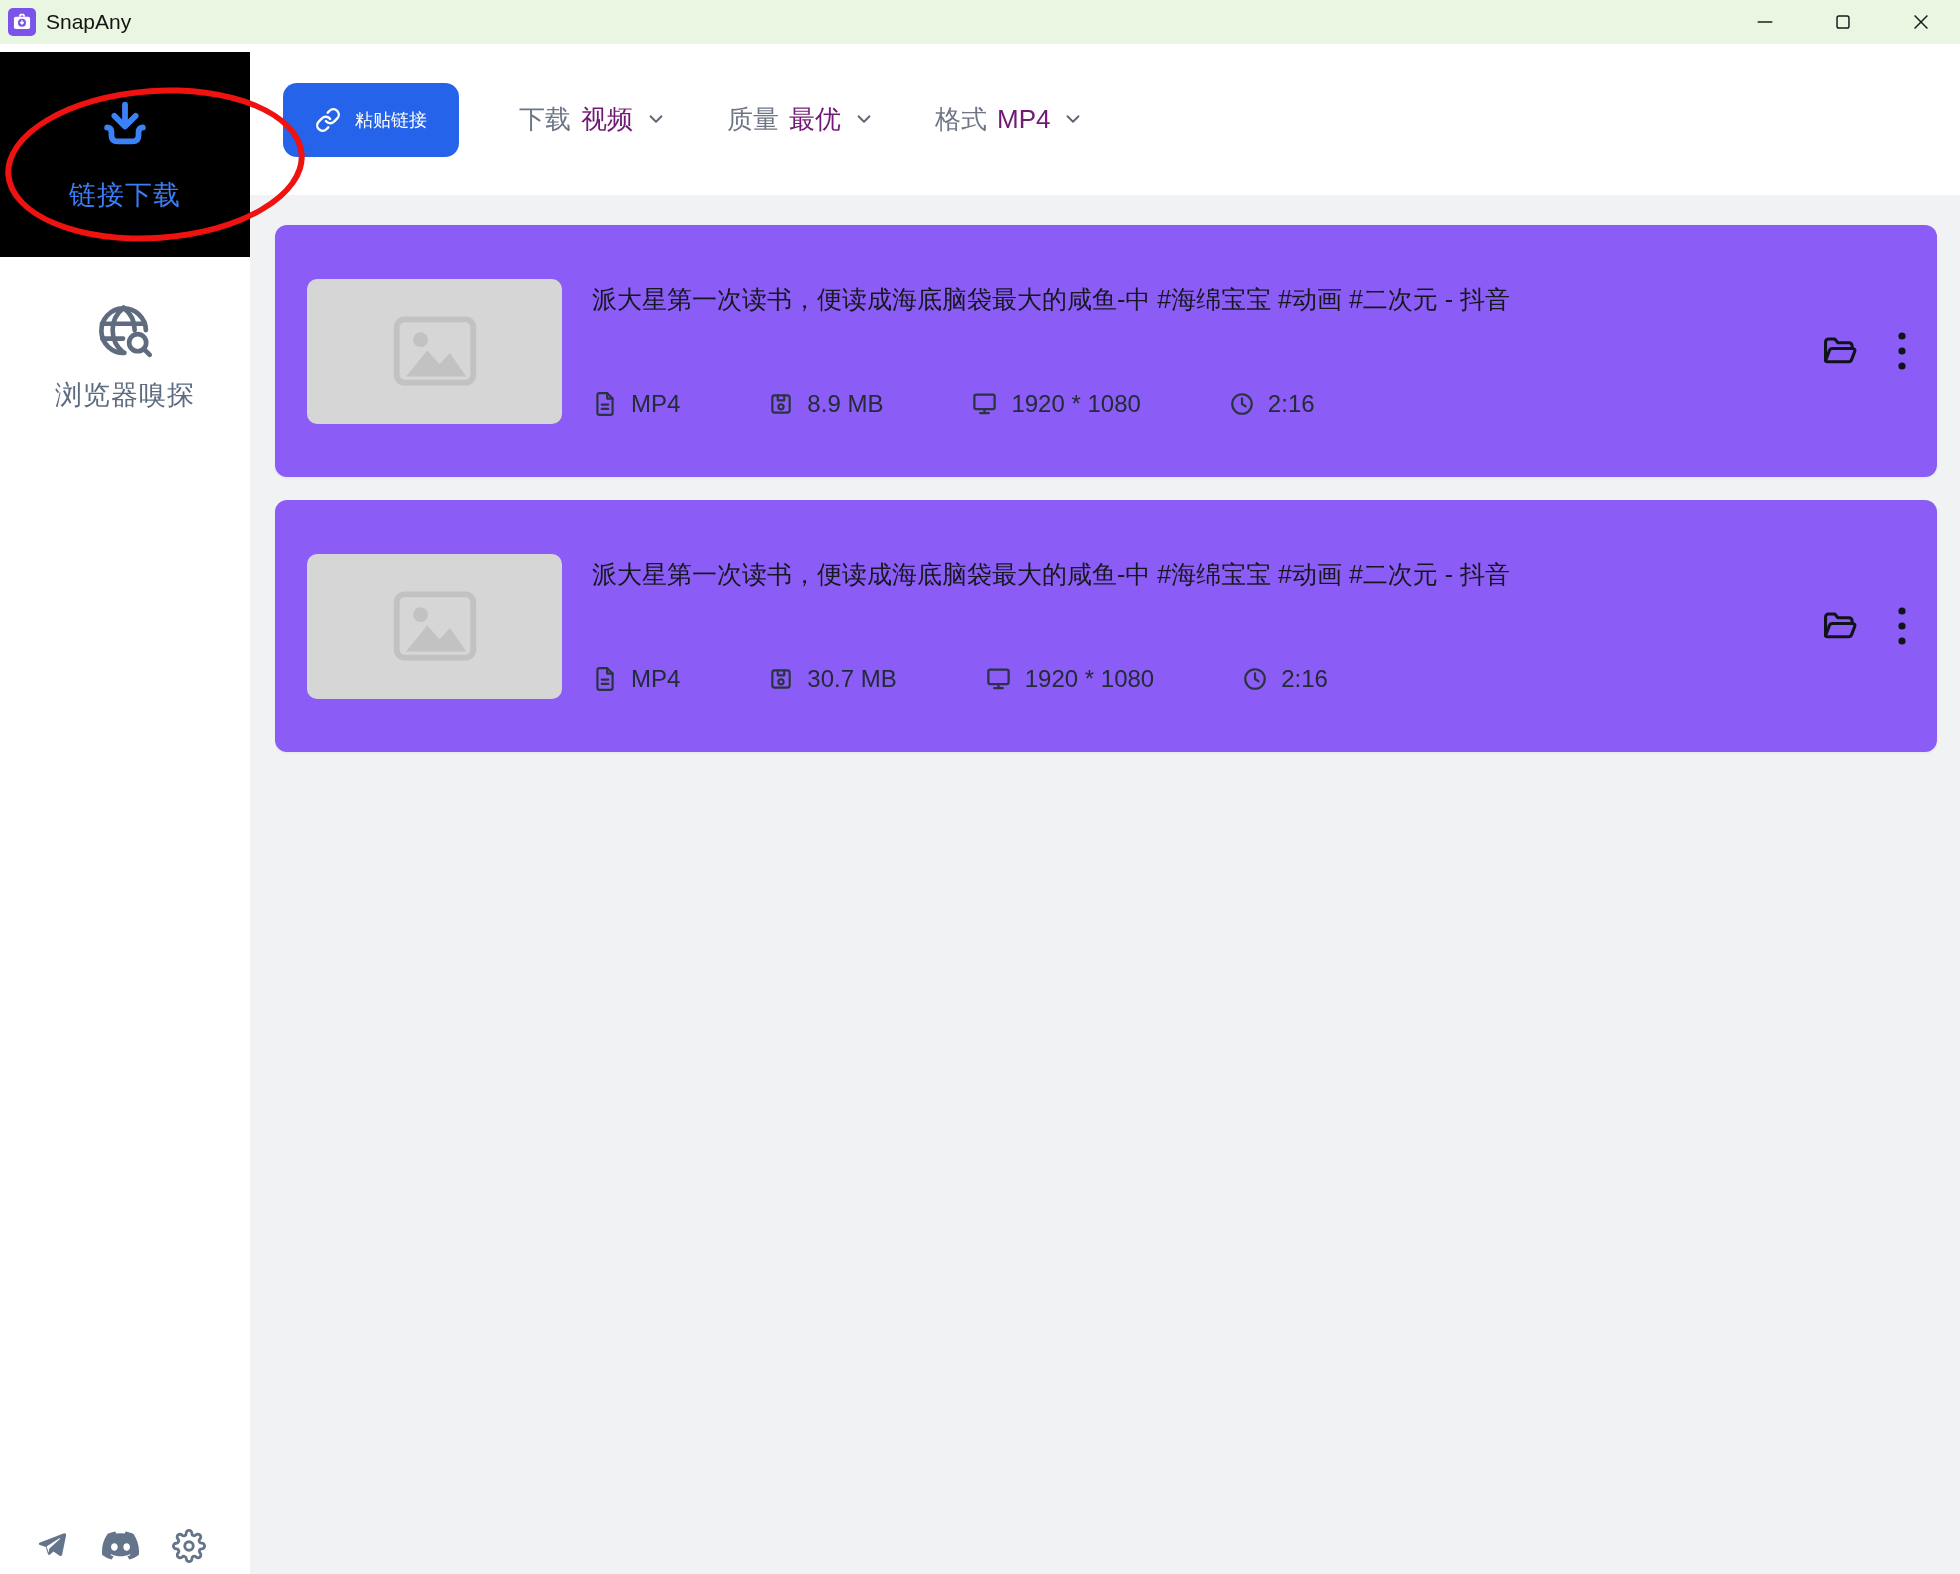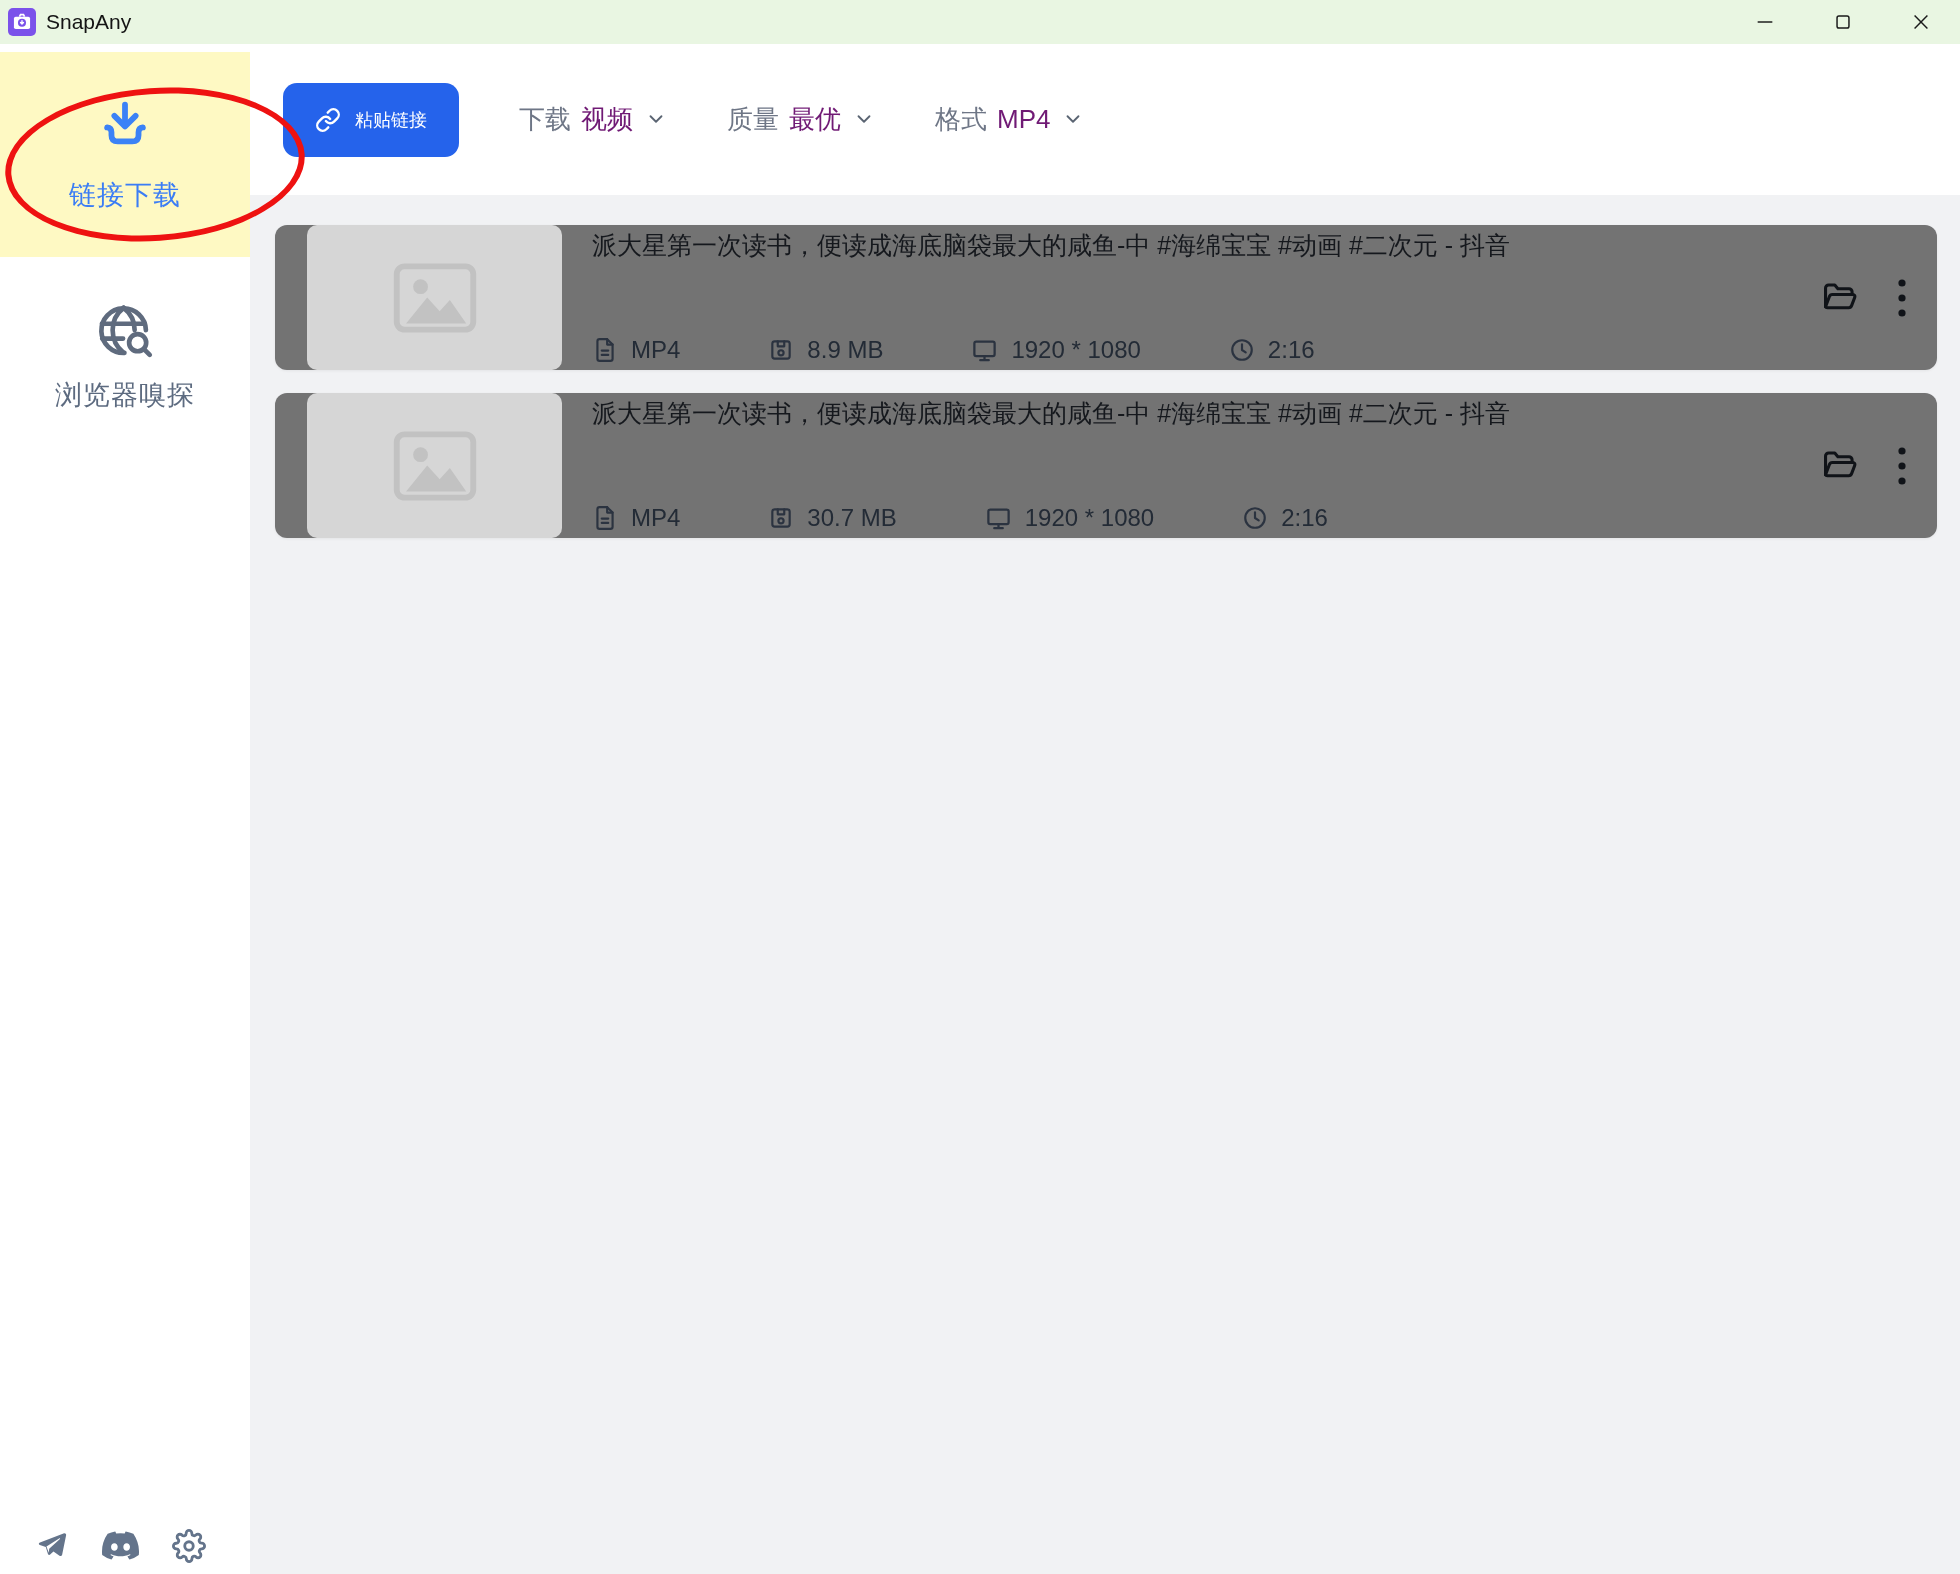--- a/index.html
+++ b/index.html
@@ -16,21 +16,21 @@
   .app-name { font-size:21px; color:#141414; margin-left:10px; }
   .win-controls { margin-left:auto; display:flex; height:42px; }
   .win-btn { width:78px; height:42px; display:flex; align-items:center; justify-content:center; color:#1a1a1a; }
 
   
   .main { display:flex; height:1532px; }
 
   
   .sidebar { width:250px; background:#ffffff; position:relative; flex:none; }
   .side-item { display:flex; flex-direction:column; align-items:center; cursor:pointer; }
-  .side-item.active { margin-top:8px; height:205px; background:#fef9c3; justify-content:center; gap:18px; }
+  .side-item.active { margin-top:8px; height:205px; background:#000000; justify-content:center; gap:18px; }
   .side-item.active .side-label { color:#3b7df5; }
   .side-item.plain { margin-top:42px; gap:8px; }
   .side-item.plain .side-label { color:#5d6b80; }
   .side-label { font-size:27px; letter-spacing:1px; }
   .icon-blue { color:#3b82f6; }
   .icon-gray { color:#5f6b7e; }
   .sidebar-footer { position:absolute; left:36px; bottom:12px; display:flex; align-items:center; gap:33px; color:#64748b; }
 
   
   .annot-ellipse {
@@ -43,21 +43,21 @@
   .content { flex:1; background:#f1f2f4; display:flex; flex-direction:column; min-width:0; }
   .toolbar { height:151px; background:#ffffff; display:flex; align-items:center; padding-left:33px; gap:46px; flex:none; }
   .paste-btn { background:#2563eb; color:#ffffff; border:none; border-radius:14px; height:74px; padding:0 32px; font-size:18px; display:flex; align-items:center; gap:14px; cursor:pointer; font-family:inherit; }
   .dd { display:flex; align-items:center; gap:10px; font-size:26px; cursor:pointer; }
   .dd-label { color:#6e7686;margin-left:14px; }
   .dd-value { color:#701a75; }
   .chev { color:#5a6472; margin-left:2px; margin-top:4px; }
 
   
   .cards { padding:30px 23px 0 25px; display:flex; flex-direction:column; gap:23px; }
-  .card { background:#737373; border-radius:12px; height:145px; box-shadow:0 1px 3px rgba(0,0,0,.06); display:flex; align-items:center; padding:0 30px 0 32px; }
+  .card { background:#8b5cf6; border-radius:12px; height:252px; box-shadow:0 1px 3px rgba(0,0,0,.06); display:flex; align-items:center; padding:0 30px 0 32px; }
   .thumb { width:255px; height:145px; background:#d6d6d6; border-radius:10px; display:flex; align-items:center; justify-content:center; flex:none; color:#c2c2c2; }
   .card-body { margin-left:30px; flex:1; height:145px; display:flex; flex-direction:column; justify-content:space-between; padding:4px 0 6px; min-width:0; }
   .card-title { font-size:25px; color:#15181d; white-space:nowrap; overflow:hidden; }
   .meta { display:flex; align-items:center; color:#232b36; }
   .meta-item { display:flex; align-items:center; gap:13px; font-size:24px; margin-right:88px; }
   .card-actions { display:flex; align-items:center; gap:38px; margin-left:16px; color:#101318; flex:none; }
   .act { cursor:pointer; display:flex; align-items:center; }
 </style>
 </head>
 <body>

